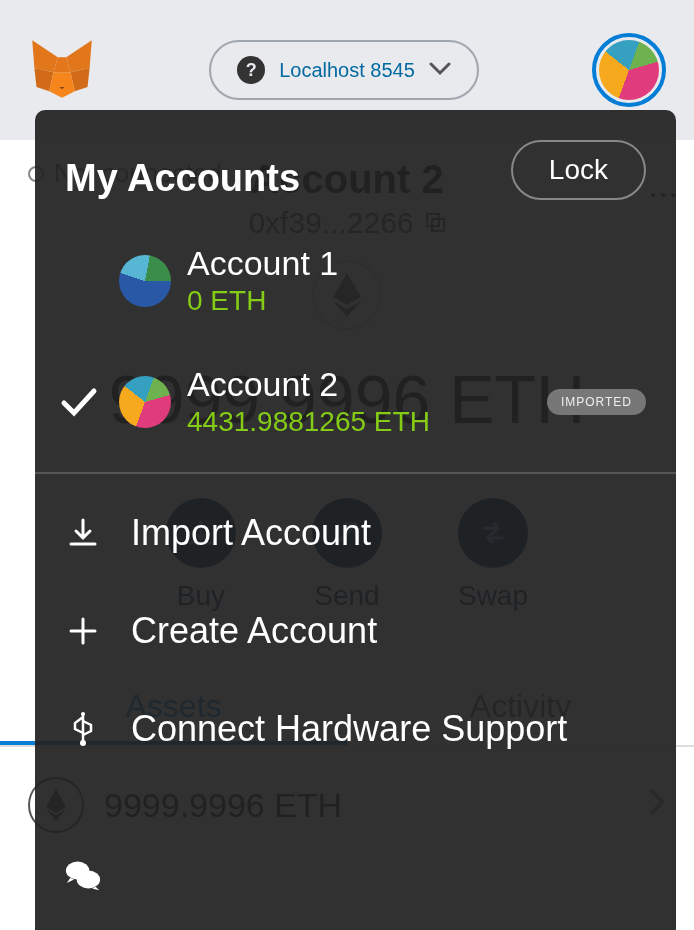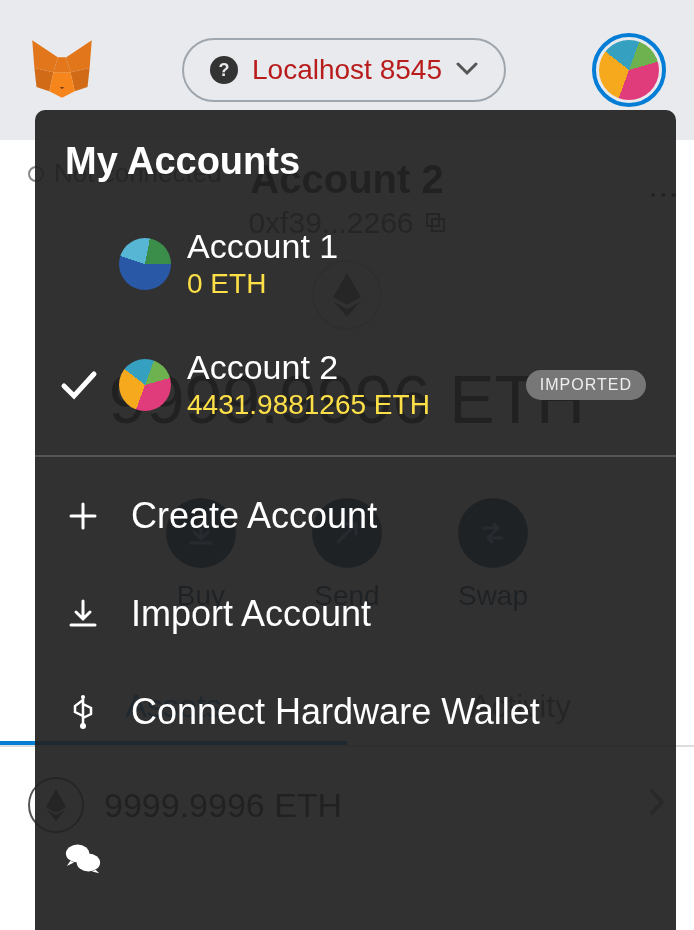--- a/index.html
+++ b/index.html
@@ -3,21 +3,21 @@
   <meta charset="utf-8">
   <style>
     * { margin: 0; padding: 0; box-sizing: border-box; font-family: -apple-system, BlinkMacSystemFont, "Segoe UI", Helvetica, Arial, sans-serif; }
     body { width: 694px; height: 930px; overflow: hidden; background: #fff; position: relative; }
 
     
     .bg-header { height: 140px; background: #e8eaed; display: flex; align-items: center; padding: 0 28px; justify-content: space-between; }
     .fox-logo { width: 68px; height: 68px; }
     .network-pill { display: flex; align-items: center; gap: 14px; border: 2px solid #9fa6ae; border-radius: 999px; padding: 14px 26px; background: #e8eaed; }
     .network-pill .q { width: 28px; height: 28px; background: #333; border-radius: 50%; display: flex; align-items: center; justify-content: center; color: #e8eaed; font-weight: bold; font-size: 18px; }
-    .network-pill .label { font-size: 28px; color: #b91c1c; }
+    .network-pill .label { font-size: 20px; color: #0369a1; }
     .network-pill .chev { color: #555; }
     .avatar-circle { width: 74px; height: 74px; border-radius: 50%; border: 4px solid #037dd6; display: flex; align-items: center; justify-content: center; overflow: hidden; }
     .avatar-inner { width: 60px; height: 60px; border-radius: 50%; }
 
     
     .bg-content { position: absolute; top: 140px; left: 0; right: 0; bottom: 0; }
     .conn-row { display: flex; align-items: center; padding: 18px 28px; gap: 10px; color: #666; font-size: 26px; }
     .conn-dot { width: 16px; height: 16px; border: 2px solid #888; border-radius: 50%; }
     .acc-title { text-align: center; font-size: 40px; font-weight: 600; color: #222; margin-top: -50px; }
     .addr { text-align: center; font-size: 30px; color: #555; margin-top: 4px; display: flex; align-items: center; justify-content: center; gap: 10px; }
@@ -39,22 +39,22 @@
     
     .modal { position: absolute; top: 110px; left: 35px; right: 18px; bottom: 0; background: rgba(33,33,33,0.93); color: #fff; border-radius: 10px 10px 0 0; overflow: hidden; }
     .modal-header { display: flex; align-items: flex-end; justify-content: space-between; padding: 30px 30px 20px; }
     .modal-title { font-size: 38px; font-weight: 600; }
     .lock-btn { border: 2px solid #888; background: transparent; color: #fff; font-size: 28px; padding: 12px 36px; border-radius: 999px; cursor: pointer; }
     .acct-item { display: flex; align-items: center; padding: 24px 30px 24px 20px; gap: 16px; }
     .check-col { width: 48px; display: flex; align-items: center; justify-content: center; }
     .acct-avatar { width: 52px; height: 52px; border-radius: 50%; flex-shrink: 0; }
     .acct-info { flex: 1; }
     .acct-name { font-size: 34px; font-weight: 500; }
-    .acct-bal { font-size: 28px; color: #fde047; margin-top: 2px; }
-    .badge { background: #777; color: #eee; font-size: 16px; padding: 6px 14px; border-radius: 999px; letter-spacing: 1px; }
+    .acct-bal { font-size: 28px; color: #84cc16; margin-top: 2px; }
+    .badge { background: #777; color: #eee; font-size: 12px; padding: 6px 14px; border-radius: 999px; letter-spacing: 1px; }
     .modal-hr { height: 2px; background: #555; margin: 10px 0; }
     .action-item { display: flex; align-items: center; gap: 30px; padding: 28px 30px; font-size: 36px; cursor: pointer; }
     .action-item .icon-slot { width: 36px; display: flex; align-items: center; justify-content: center; }
     .support-row { display: flex; align-items: center; gap: 30px; padding: 40px 30px; font-size: 36px; font-weight: 500; cursor: pointer; }
     .support-row .icon-slot { width: 36px; display: flex; align-items: center; justify-content: center; }
 
     
     .av1 { background: conic-gradient(from 90deg, #2958a6 0 55%, #56b6d4 55% 78%, #3a8e4a 78% 100%); }
     .av2 { background: conic-gradient(from 200deg, #f7a91e 0 30%, #35a0c0 30% 50%, #6db24f 50% 65%, #e03b7a 65% 100%); }
   </style>
@@ -154,20 +154,21 @@
       <svg width="18" height="30" viewBox="0 0 18 30">
           <path d="M4 4 L14 15 L4 26" stroke="#888" stroke-width="4" fill="none" stroke-linecap="round"></path>
         </svg>
     </div>
   </div>
 </div>
 
 <div class="modal">
   <div class="modal-header">
     <div class="modal-title">My Accounts</div>
+    <button class="lock-btn">Lock</button>
   </div>
 
   <div class="acct-item">
     <div class="check-col"></div>
     <div class="acct-avatar av1"></div>
     <div class="acct-info">
       <div class="acct-name">Account 1</div>
       <div class="acct-bal">0 ETH</div>
     </div>
   </div>
@@ -184,44 +185,44 @@
       <div class="acct-bal">4431.9881265 ETH</div>
     </div>
     <div class="badge">IMPORTED</div>
   </div>
 
   <div class="modal-hr"></div>
 
   <div class="action-item">
     <span class="icon-slot">
       <svg width="32" height="32" viewBox="0 0 32 32">
+          <path d="M16 3 L16 20 M9 14 L16 21 L23 14 M4 27 L28 27" stroke="#fff" stroke-width="3" fill="none" stroke-linecap="round"></path>
+        </svg>
+    </span>
+    <span>Import Account</span>
+  </div>
+
+  <div class="action-item">
+    <span class="icon-slot">
+      <svg width="32" height="32" viewBox="0 0 32 32">
           <path d="M16 4 L16 28 M4 16 L28 16" stroke="#fff" stroke-width="3" stroke-linecap="round"></path>
         </svg>
     </span>
     <span>Create Account</span>
-  </div>
-
-  <div class="action-item">
-    <span class="icon-slot">
-      <svg width="32" height="32" viewBox="0 0 32 32">
-          <path d="M16 3 L16 20 M9 14 L16 21 L23 14 M4 27 L28 27" stroke="#fff" stroke-width="3" fill="none" stroke-linecap="round"></path>
-        </svg>
-    </span>
-    <span>Import Account</span>
   </div>
 
   <div class="action-item">
     <span class="icon-slot">
       <svg width="24" height="36" viewBox="0 0 24 36">
           <path d="M12 2 L12 30 M12 6 L4 12 L4 18 L12 22 M12 10 L20 14 L20 20 L12 24" stroke="#fff" stroke-width="2.5" fill="none"></path>
           <circle cx="12" cy="32" r="3" fill="#fff"></circle>
           <circle cx="12" cy="3" r="2" fill="#fff"></circle>
         </svg>
     </span>
-    <span>Connect Hardware Wallet</span>
+    <span>Connect Hardware Support</span>
   </div>
 
   <div style="height:40px"></div>
 
   <div class="support-row">
     <span class="icon-slot">
       <svg width="40" height="34" viewBox="0 0 40 34">
         <ellipse cx="14" cy="12" rx="13" ry="10" fill="#fff"></ellipse>
         <ellipse cx="26" cy="22" rx="13" ry="10" fill="#fff"></ellipse>
         <path d="M6 20 L2 26 L10 22" fill="#fff"></path>

